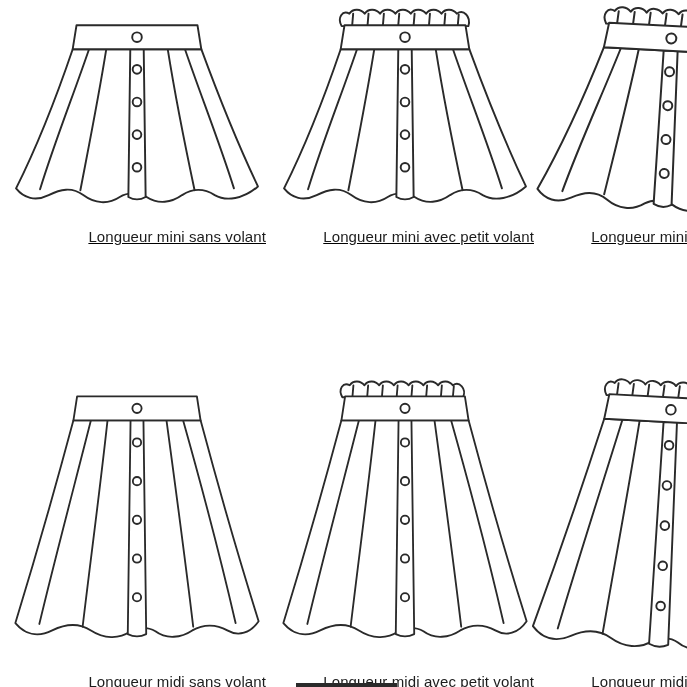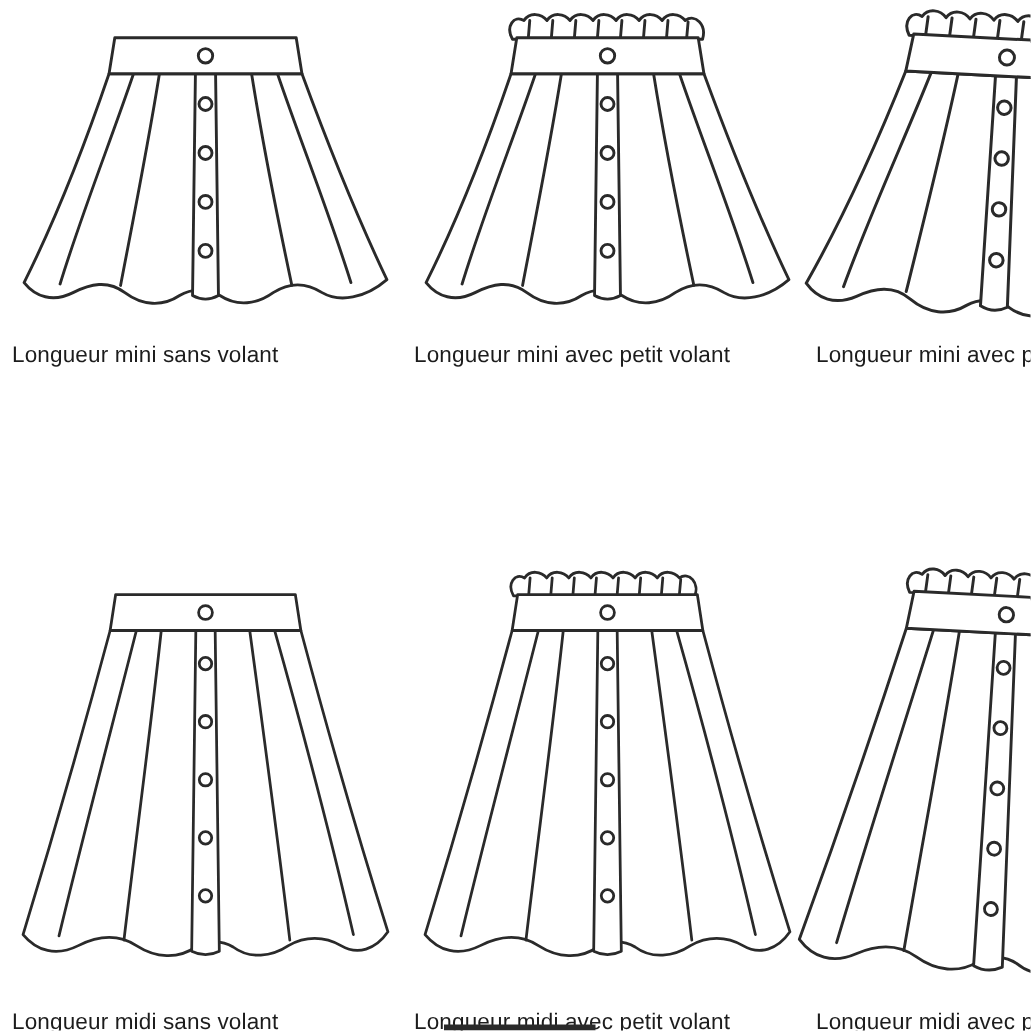--- a/index.html
+++ b/index.html
@@ -7,21 +7,22 @@
     position: relative;
     width: 687px;
     height: 687px;
     overflow: hidden;
     background: #ffffff;
     font-family: "Liberation Sans", sans-serif;
   }
   .cell {
     position: absolute;
     width: 258px;
-    text-align: left;
+    text-align: right;
+    text-decoration: underline;
   }
   .skirt {
     display: block;
     margin: 0 auto;
   }
   .tilted {
     transform: rotate(3deg) scale(1.04);
     transform-origin: 50% 0%;
   }
   .caption {

